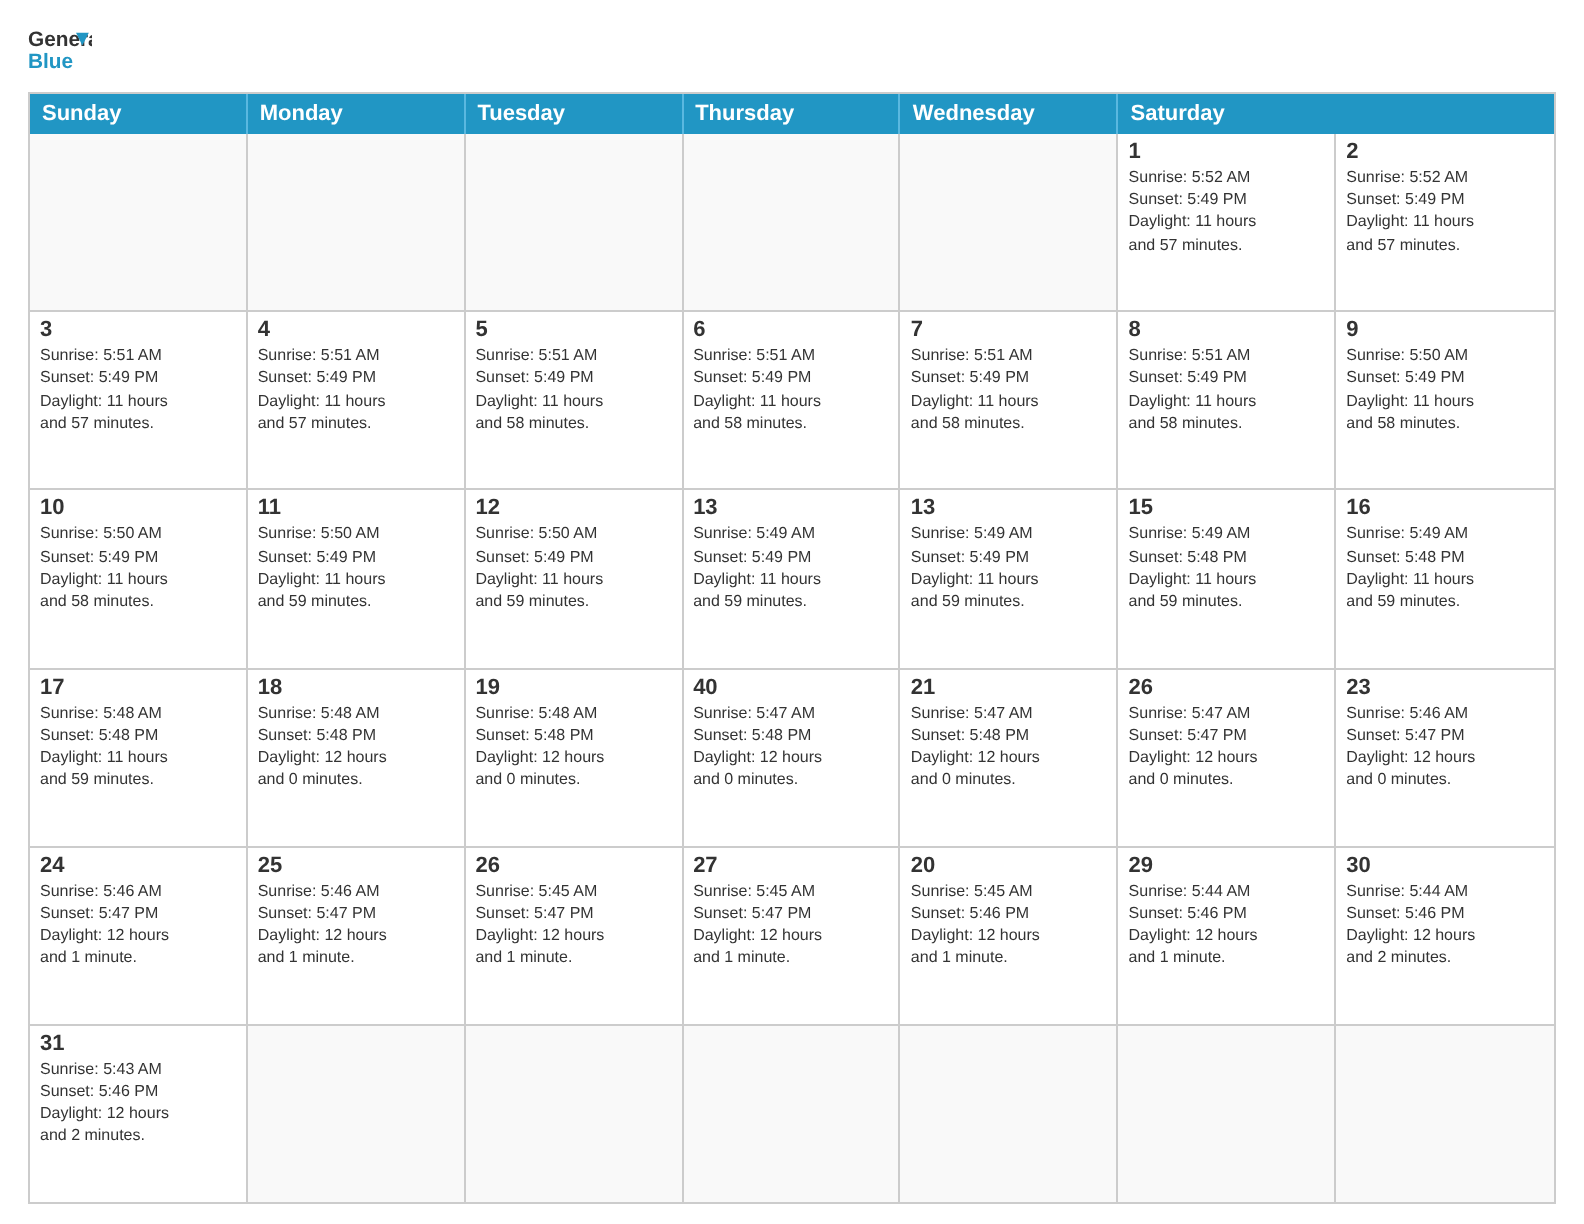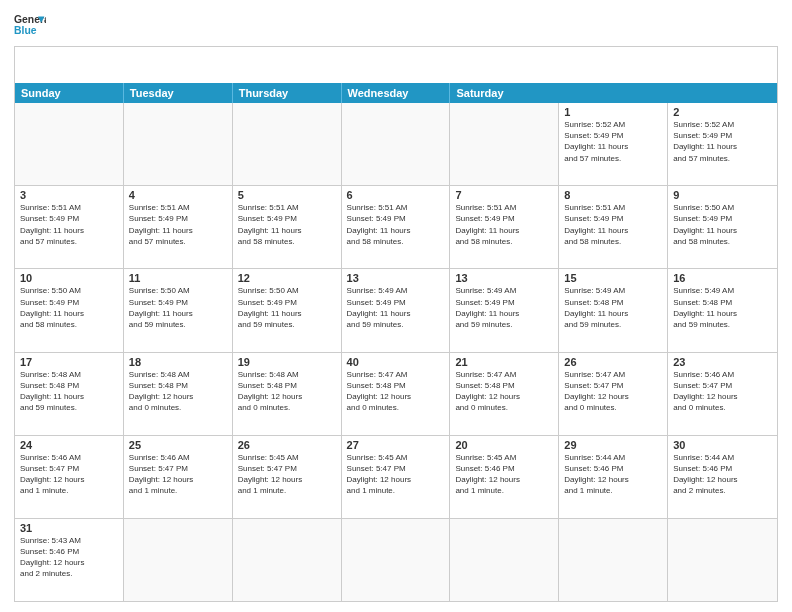--- a/index.html
+++ b/index.html
@@ -49,21 +49,20 @@
     .calendar {
       flex: 1;
       display: flex;
       flex-direction: column;
       border: 1px solid #ccc;
     }
     .cal-header {
       display: grid;
       grid-template-columns: repeat(7, 1fr);
       background: #2196c4;
-      margin-top: 36px;
     }
     .cal-header-cell {
       color: #fff;
       font-size: 11px;
       font-weight: bold;
       padding: 4px 6px;
       text-align: left;
       border-right: 1px solid #5ab8e0;
     }
     .cal-header-cell:last-child { border-right: none; }
@@ -116,20 +115,21 @@
     </div>
     <div class="title-block">
       <h1></h1>
       <h2></h2>
     </div>
   </div>
 
   <div class="calendar">
     <div class="cal-header">
     <div class="cal-header-cell">Sunday</div>
+        <div class="cal-header-cell">Monday</div>
         <div class="cal-header-cell">Tuesday</div>
         <div class="cal-header-cell">Thursday</div>
         <div class="cal-header-cell">Wednesday</div>
         <div class="cal-header-cell">Saturday</div>
       </div>
     <div class="cal-body">
     <div class="cal-row">
           <div class="cal-cell empty"></div>
           <div class="cal-cell empty"></div>
           <div class="cal-cell empty"></div>

